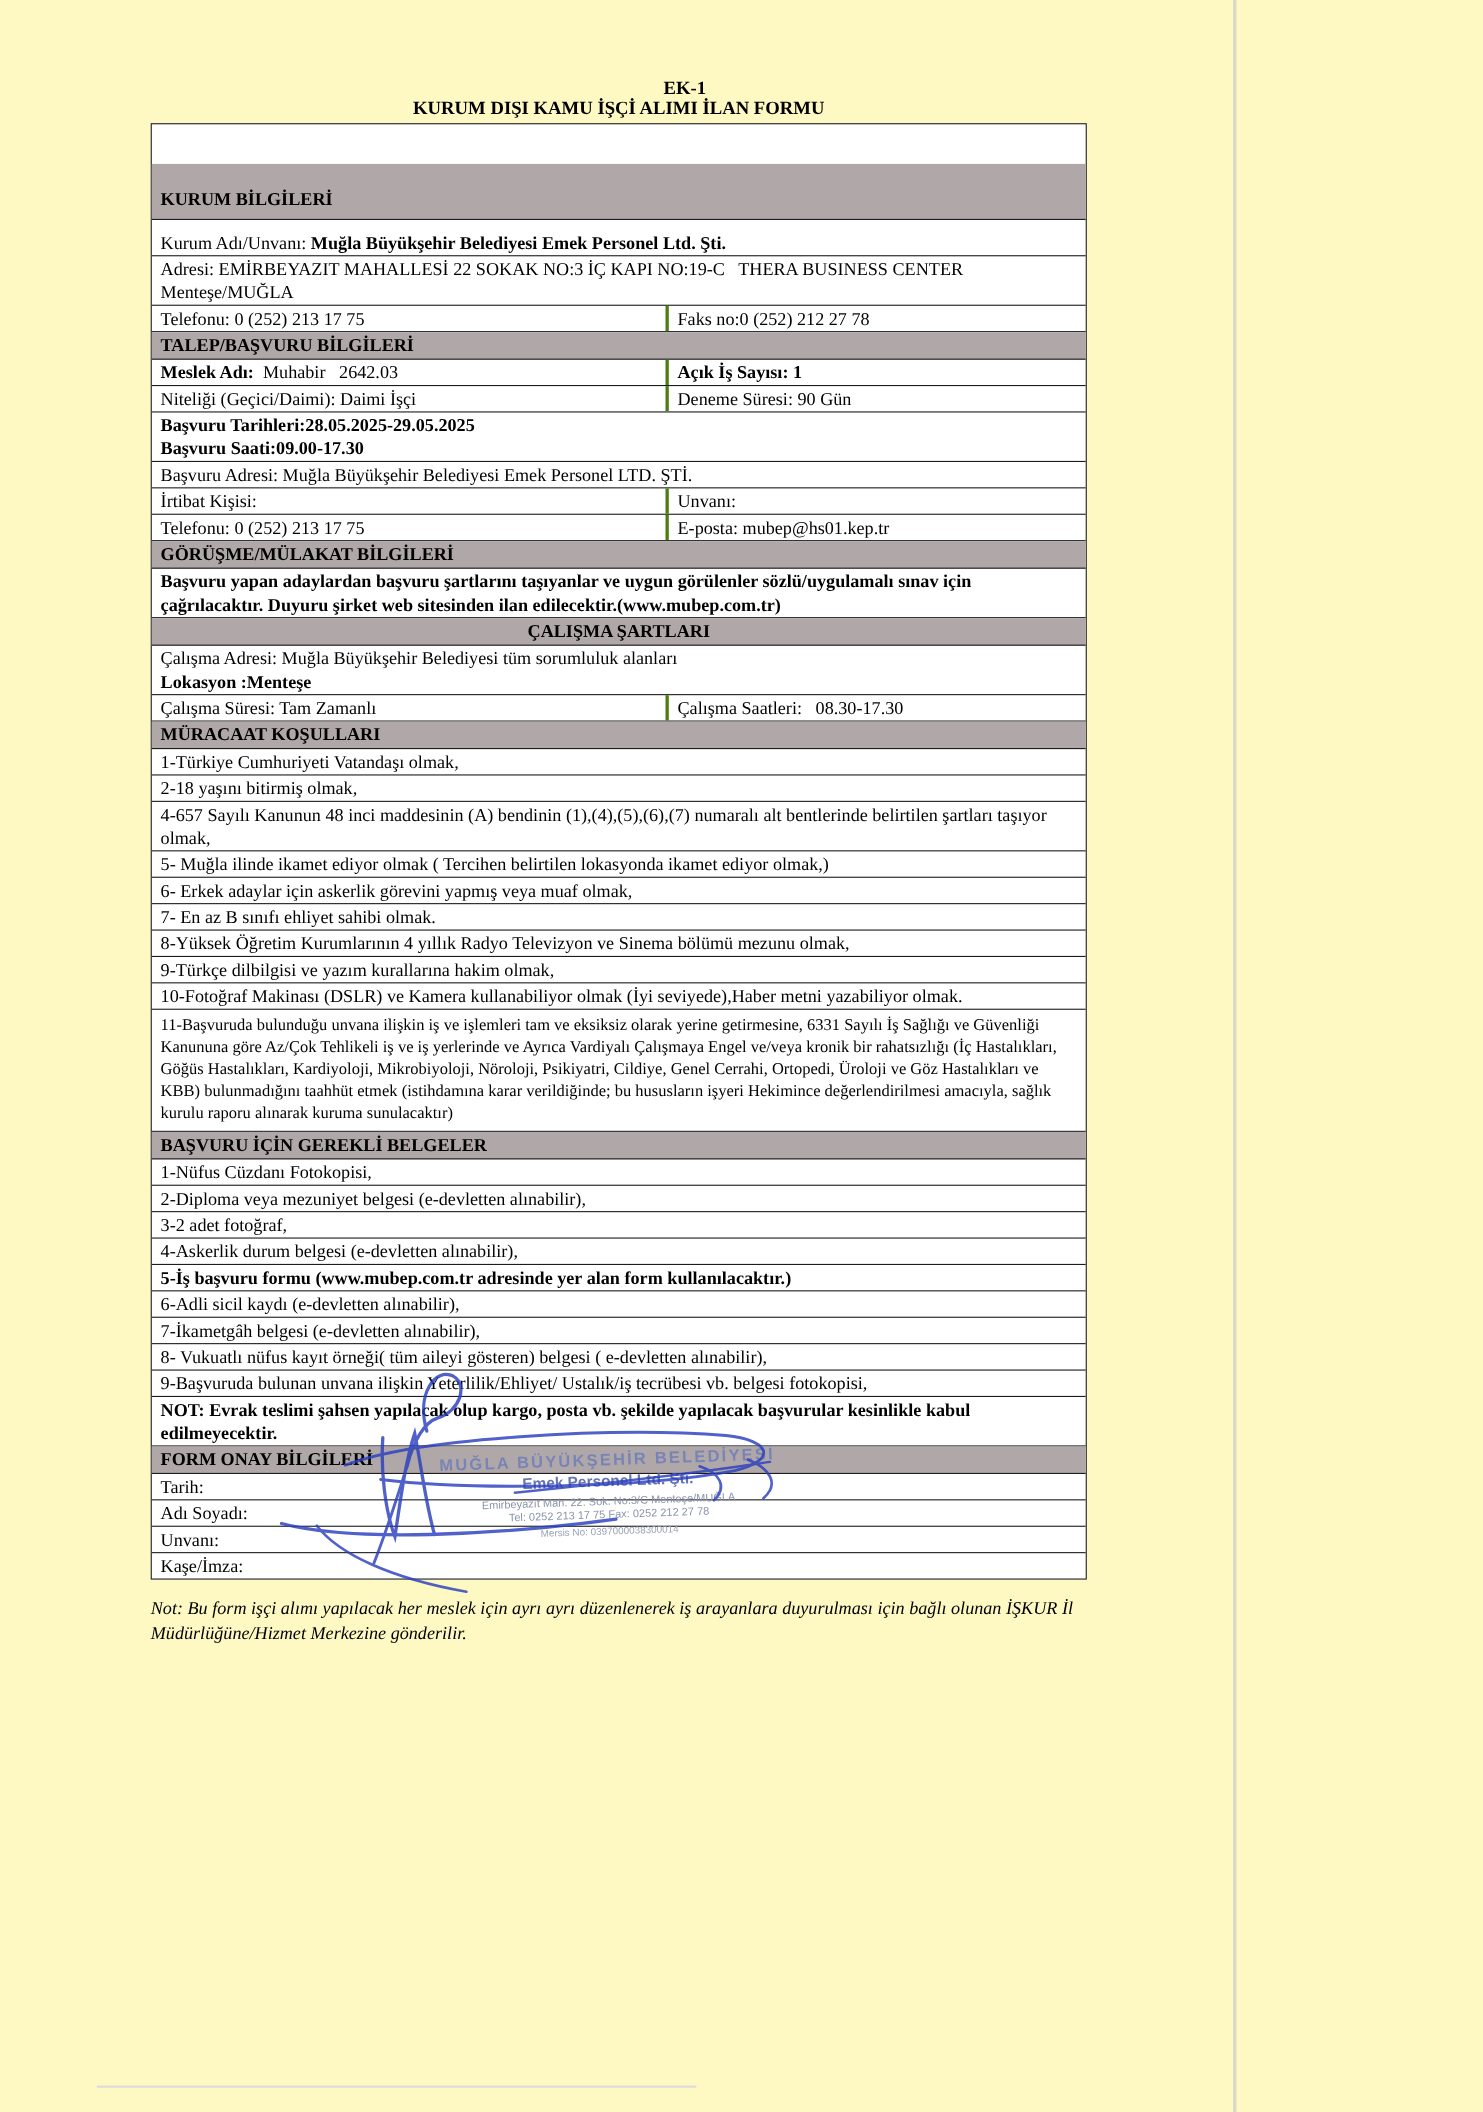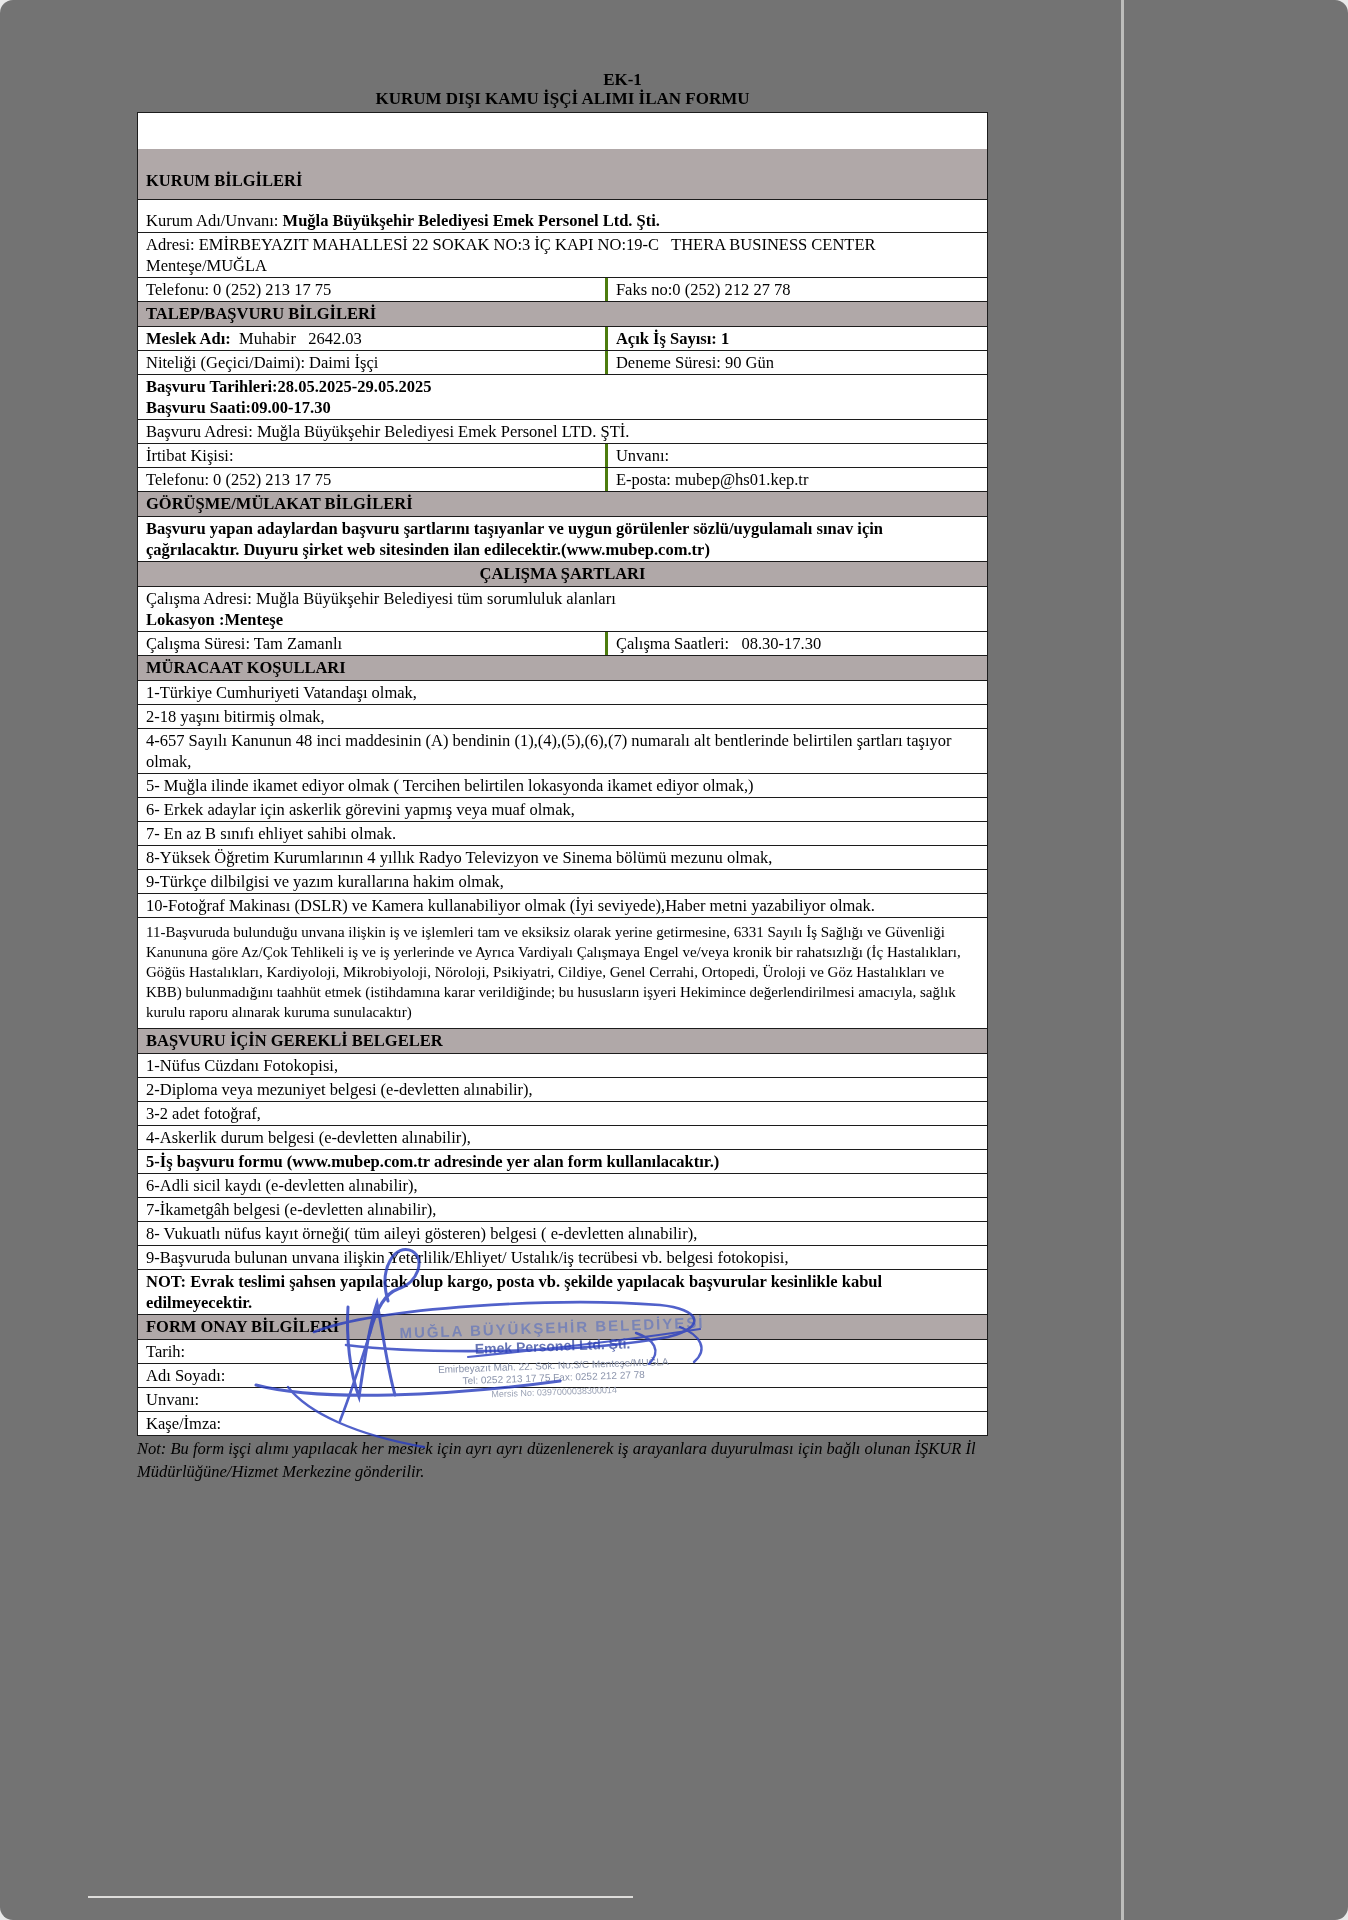--- a/index.html
+++ b/index.html
@@ -1,19 +1,19 @@
 <!DOCTYPE html>
 <html><head>
 <meta charset="utf-8">
 <style>
   * { margin:0; padding:0; box-sizing:border-box; }
   html,body { background:#e9e9e9; }
   body { width:1348px; height:1920px; position:relative; overflow:hidden;
          font-family:"Liberation Serif", serif; color:#000; }
-  .sheet { position:absolute; inset:0; background:#737373;border-radius:13px; }
+  .sheet { position:absolute; inset:0; background:#fef9c3; }
 
   .doc { position:absolute; top:70px; left:137px; width:851px; }
 
   .doc-head { text-align:center; font-weight:bold; font-size:17px; line-height:19px; margin-bottom:4px; }
   .doc-code { position:relative; left:60px; }
 
   .tbl { border:1px solid #1c1c1c; background:#fff; position:relative; }
 
   .bar { background:#b0a8a8; font-weight:bold; font-size:16.5px; line-height:20px;
          padding:2px 8px; border-bottom:1px solid #1c1c1c; }
@@ -24,21 +24,21 @@
   .row.gap-top { padding-top:10px; }
   .row.cols { padding:0; display:flex; }
   .cell { padding:1px 8px; }
   .c1 { width:55.35%; border-right:3px solid #4d7c0f; }
   .c2 { flex:1; }
   .b { font-weight:bold; }
   .pre { white-space:pre-wrap; }
   .sans { font-family:Liberation Serif, serif; font-size:15px; line-height:20px; padding:4px 8px 6px; }
   .nb { border-bottom:none; }
 
-  .footer-note { margin-top:1px; font-style:italic; font-size:16.5px; line-height:23px; width:860px; }
+  .footer-note { margin-top:14px; font-style:italic; font-size:16.5px; line-height:23px; width:860px; }
 
   
   .sig-overlay { position:absolute; left:90px; bottom:-55px; width:640px; height:255px;
                  pointer-events:none; z-index:5; }
   .ink { position:absolute; inset:0; width:100%; height:100%; }
   .stamp { position:absolute; left:115px; top:84px; width:420px; text-align:center;
            transform:rotate(-2deg); font-family:"Liberation Sans", sans-serif; }
   .stamp-l1 { font-size:15px; font-weight:bold; letter-spacing:2px; color:#7481b8; opacity:.9; }
   .stamp-l2 { font-size:14px; font-weight:bold; color:#5666ae; opacity:.9; margin-top:2px; }
   .stamp-l3 { font-size:10px; color:#8a93ab; margin-top:6px; }

